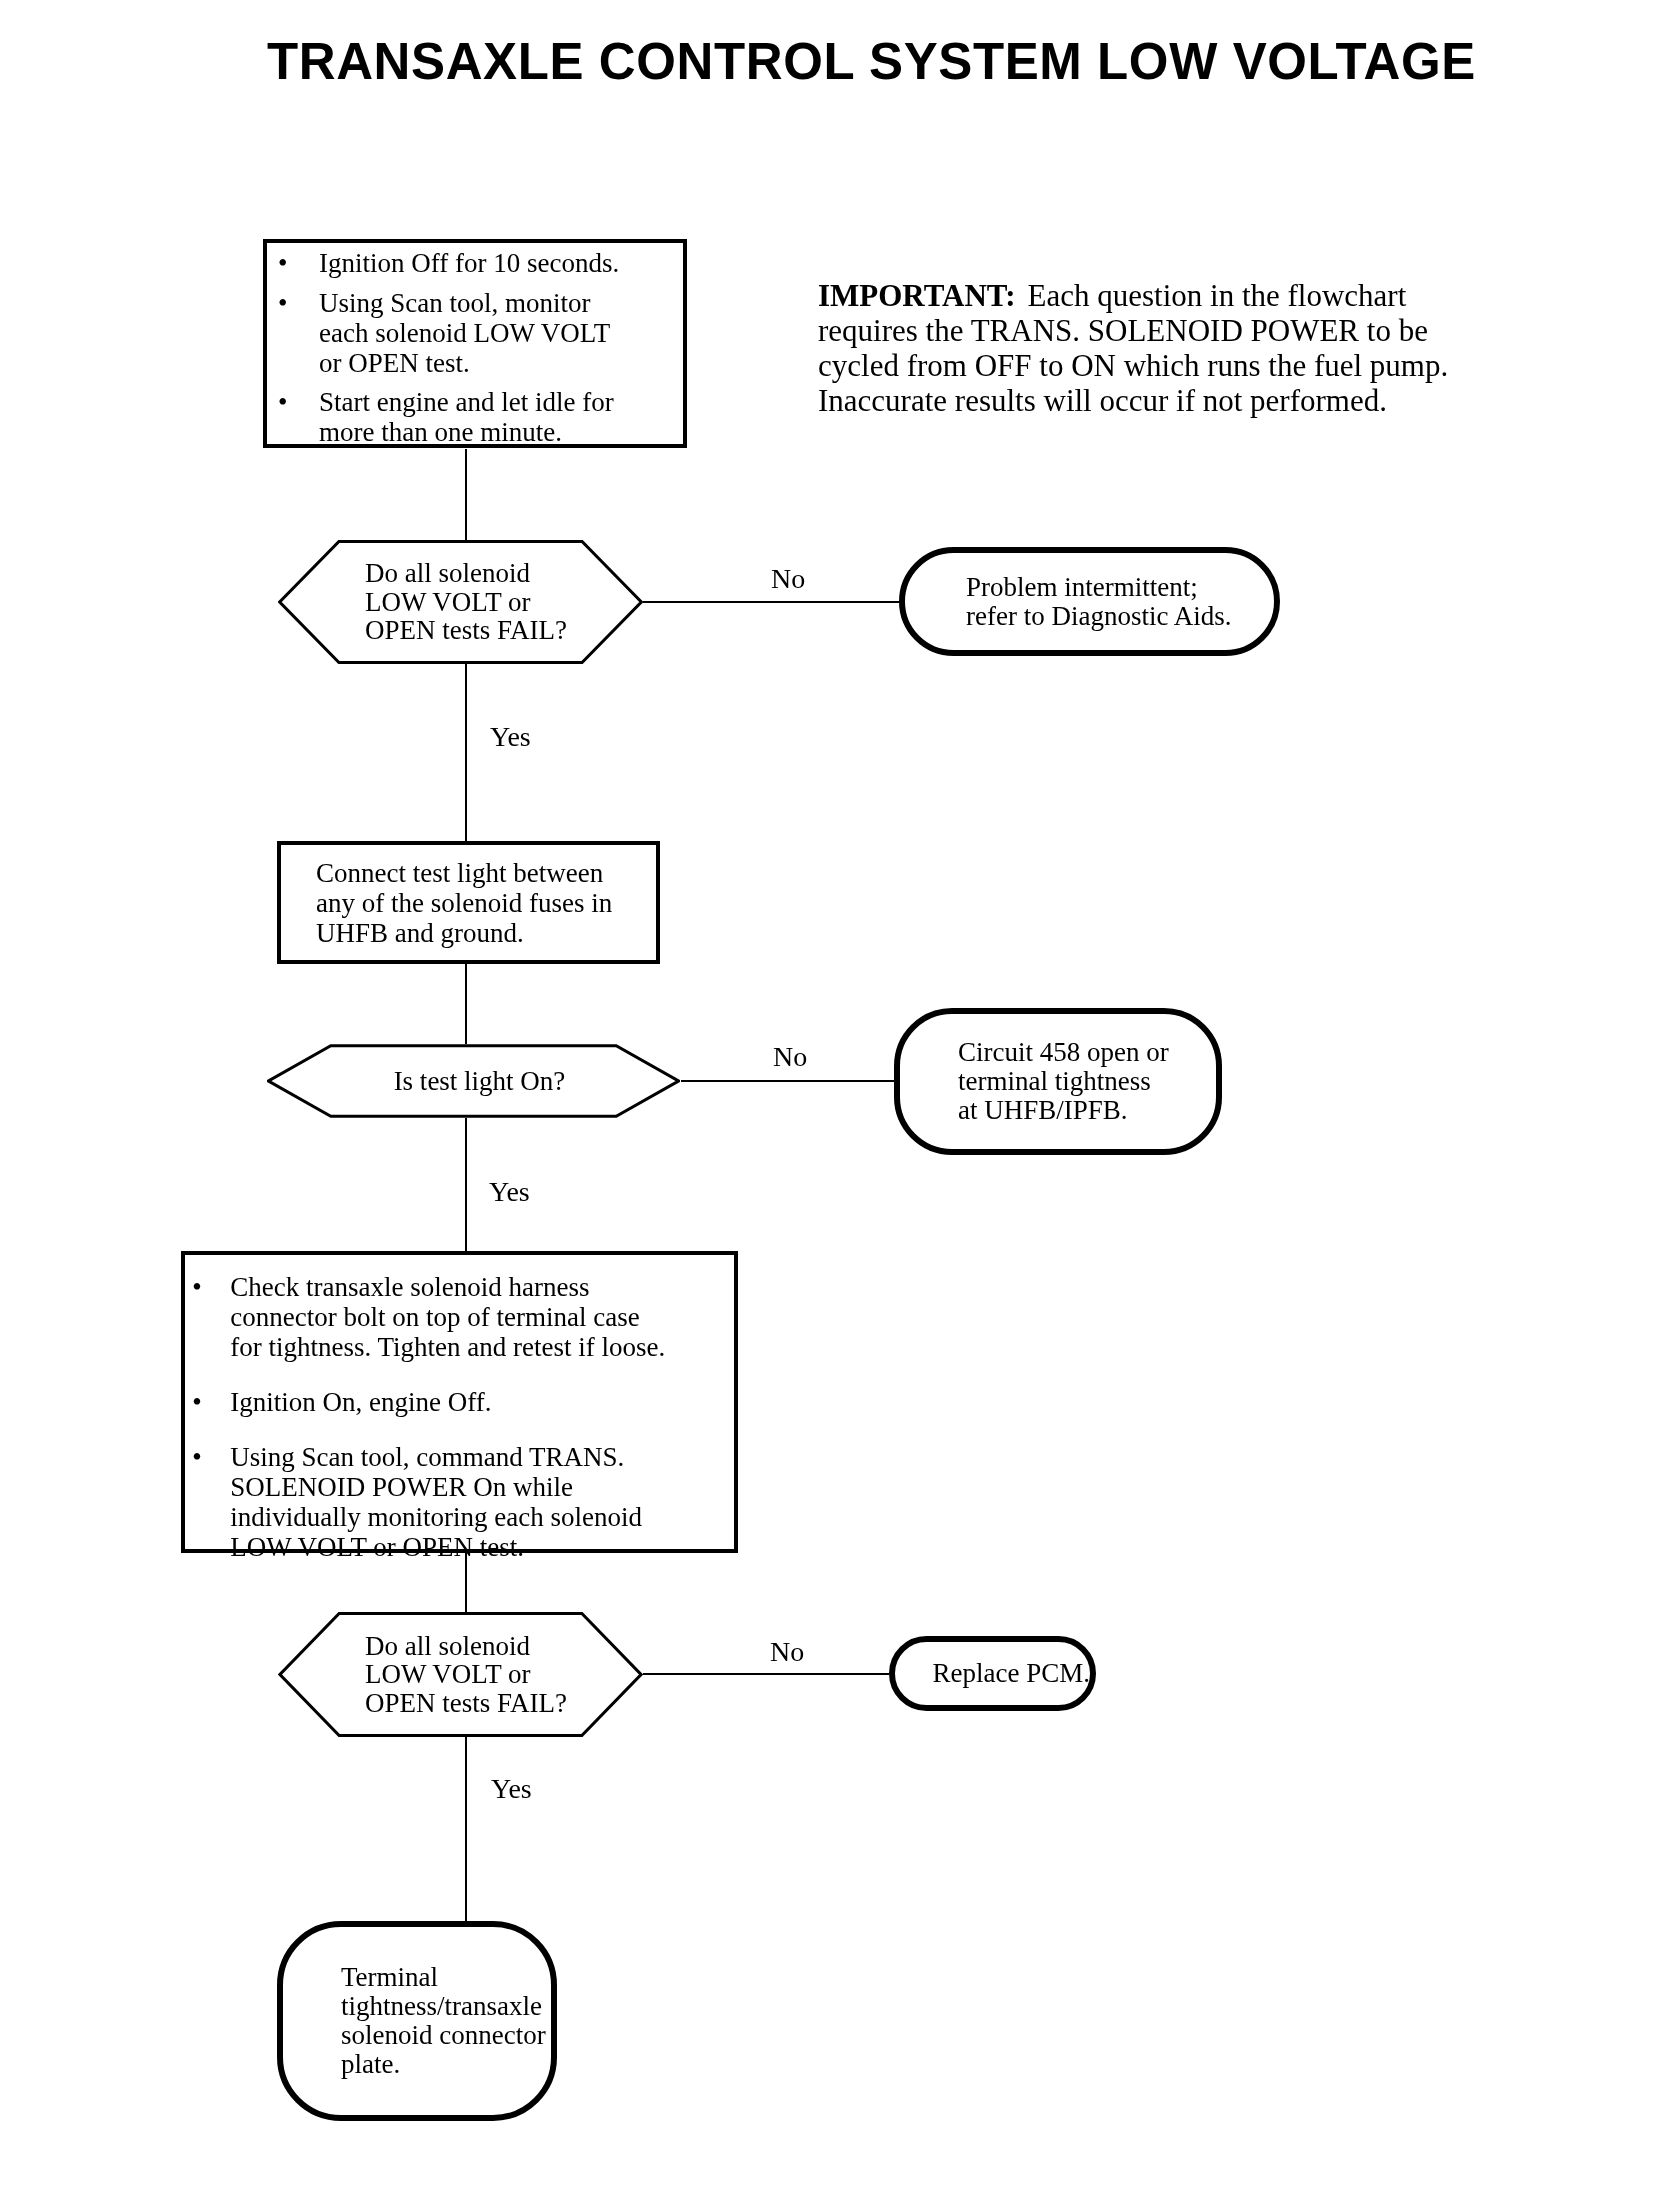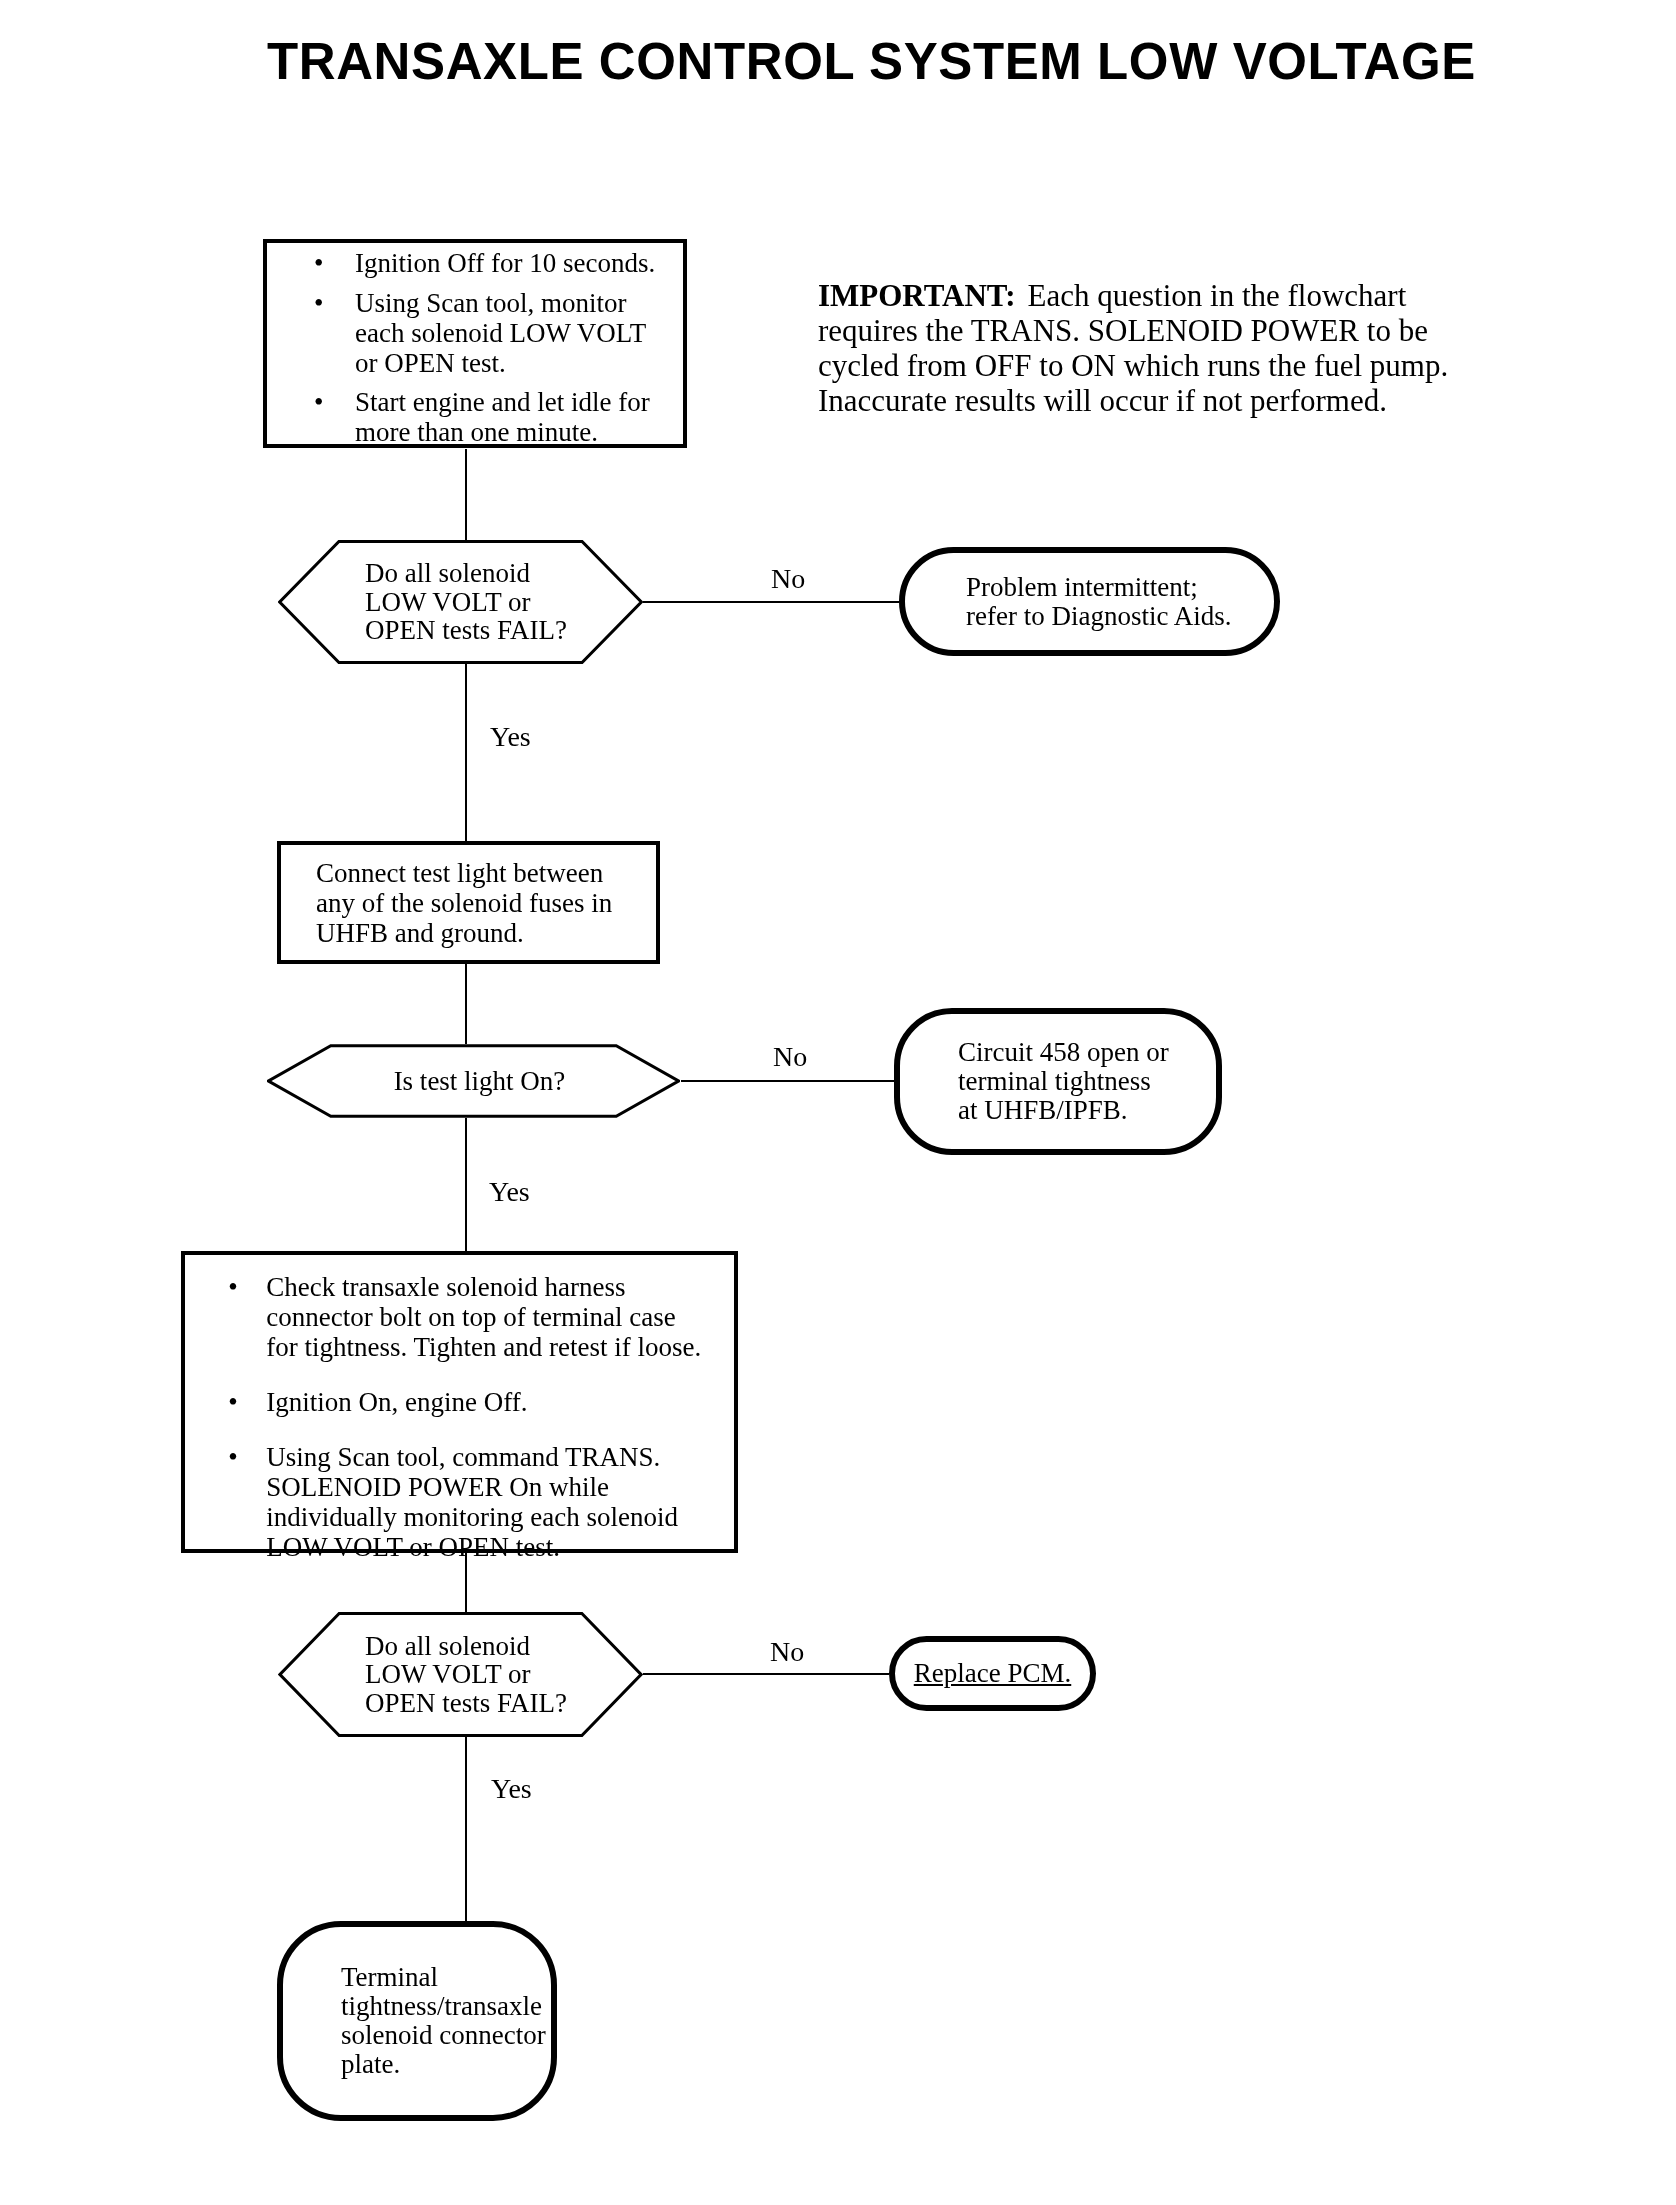--- a/index.html
+++ b/index.html
@@ -30,21 +30,21 @@
   .important .imp-line{white-space:nowrap;}
   .imp-label{font-weight:bold;margin-right:12px;}
 
   .process-box{
     border:4.9px solid #000;
     background:#fff;
   }
   .process-box.thin{border-width:4.3px;}
 
   .bullets{display:flex;flex-direction:column;}
-  .bullet-item{display:flex;flex-direction:row;align-items:flex-start;padding-left:36px;}
+  .bullet-item{display:flex;flex-direction:row;align-items:flex-start;}
   .bullet-marker{flex:0 0 41px;text-align:left;padding-left:11px;font-size:27px;line-height:30px;}
   .bullet-marker::before{content:"\2022";}
   .bullet-lines{font-size:27px;line-height:30px;}
   .bullet-lines div{white-space:nowrap;}
 
   .plain-lines{font-size:27px;line-height:30px;}
   .plain-lines div{white-space:nowrap;}
 
   .hex{position:absolute;}
   .hex svg{position:absolute;left:0;top:0;display:block;}
@@ -61,21 +61,21 @@
   .terminal{
     border:6.7px solid #000;
     background:#fff;
     display:flex;
     flex-direction:column;
     justify-content:center;
     font-size:27px;
     line-height:29px;
   }
   .terminal div{white-space:nowrap;}
-  .terminal.centered{text-align:center;text-decoration:underline;}
+  .terminal.centered{text-align:right;}
 
   .vline{width:1.8px;background:#000;}
   .hline{height:1.8px;background:#000;}
 
   .edge-label{
     font-size:28px;
     line-height:28px;
     white-space:nowrap;
   }
 </style>

